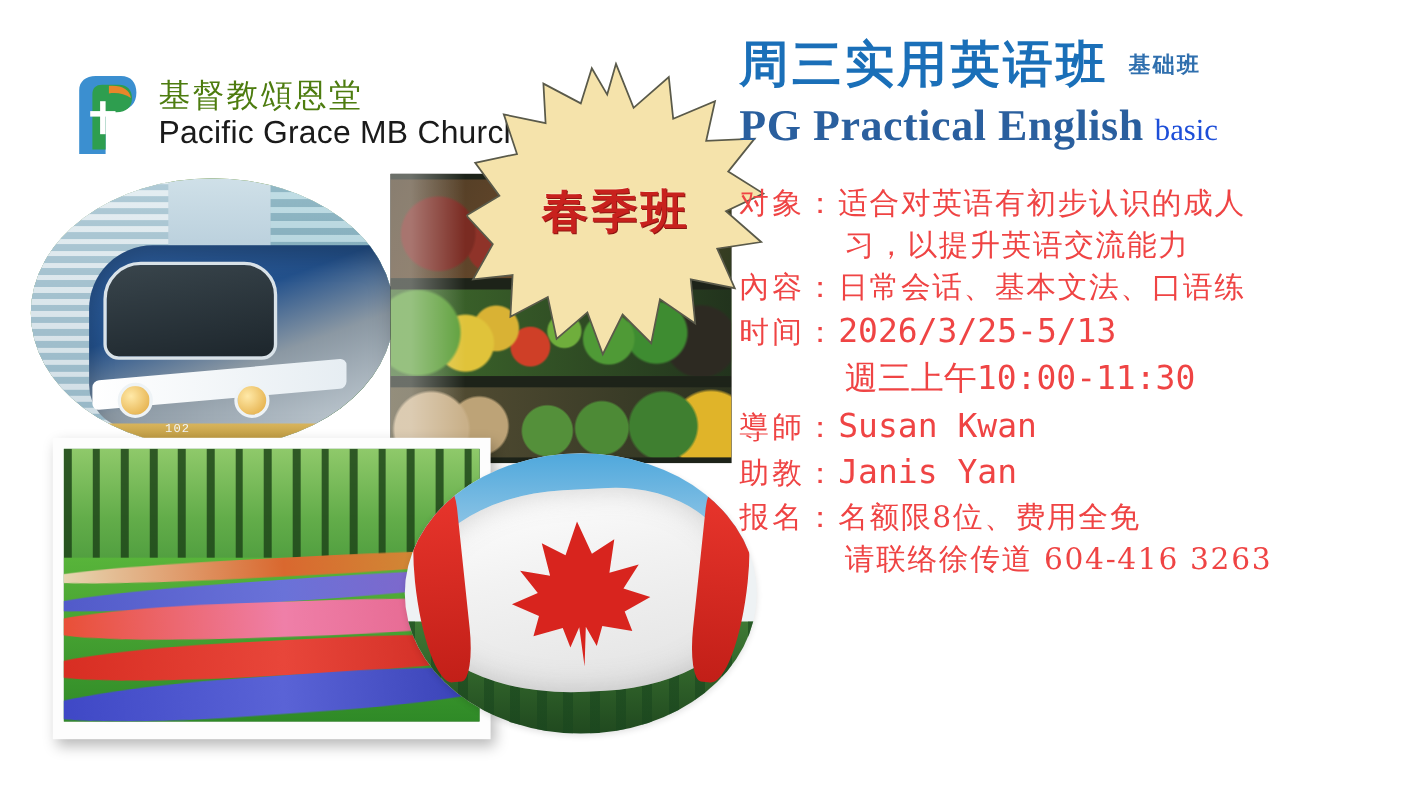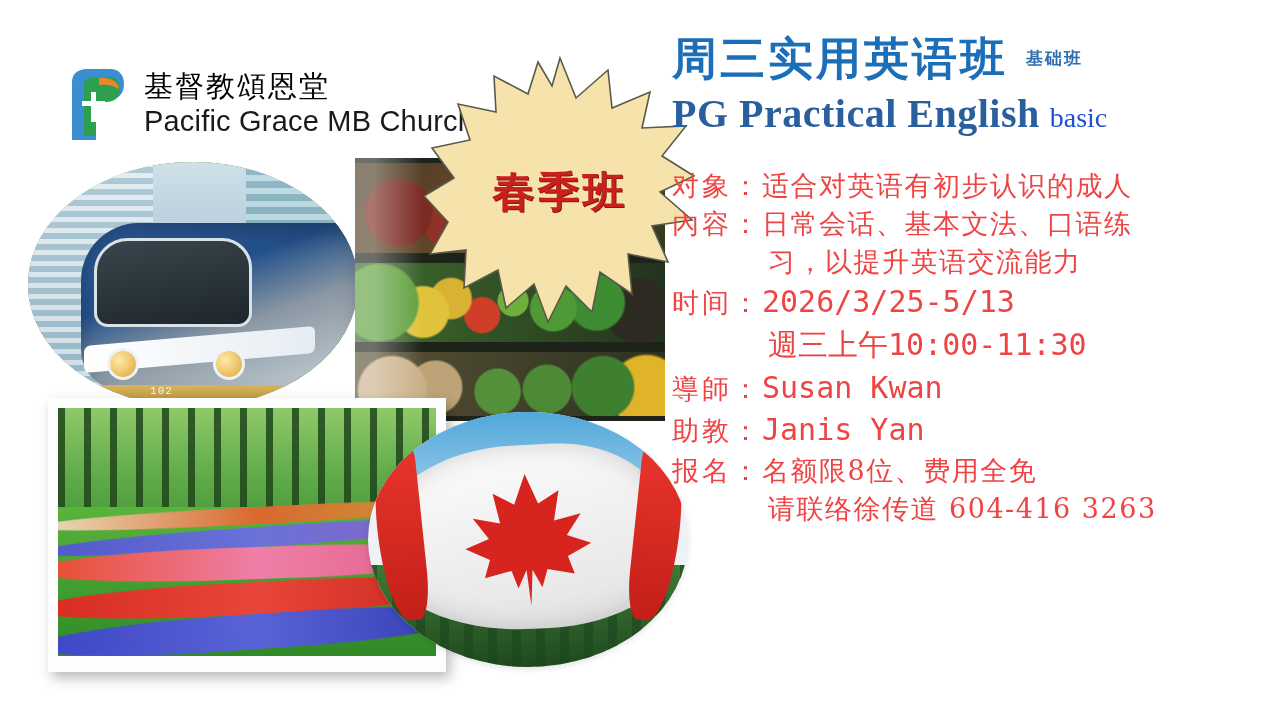--- a/index.html
+++ b/index.html
@@ -33,21 +33,21 @@
   }
   #logo-text {
     display: flex;
     flex-direction: column;
     justify-content: center;
     line-height: 1.0;
   }
   .logo-cn {
     font-size: 29px;
     letter-spacing: 2px;
-    color: #000000;
+    color: #4d7c0f;
     font-family: "DejaVu Sans", "Liberation Sans", sans-serif;
     font-weight: 500;
     white-space: nowrap;
   }
   .logo-en {
     font-size: 29px;
     color: #1a1a1a;
     font-family: "Liberation Sans", sans-serif;
     font-weight: 400;
     letter-spacing: .2px;
@@ -310,21 +310,21 @@
   .title-main {
     font-family: "DejaVu Serif", "Liberation Serif", serif;
     font-size: 45px;
     font-weight: 700;
     color: #1a6fb8;
     letter-spacing: 3px;
     line-height: 1.1;
   }
   .title-sub-cn {
     font-family: "DejaVu Serif", "Liberation Serif", serif;
-    font-size: 17px;
+    font-size: 20px;
     font-weight: 700;
     color: #2f6fae;
     letter-spacing: 2px;
   }
   #title-en {
     display: flex;
     align-items: baseline;
     gap: 10px;
     margin-top: 6px;
     white-space: nowrap;
@@ -452,22 +452,22 @@
     </div>
 
     <div id="title-en">
       <span class="title-en-main">PG Practical English</span>
       <span class="title-en-sub">basic</span>
     </div>
 
     <div id="details">
 
     <div class="detail-row"><span class="lbl">对象：</span><span class="">适合对英语有初步认识的成人</span></div>
+        <div class="detail-row indent"><span class="">习，以提升英语交流能力</span></div>
         <div class="detail-row"><span class="lbl">內容：</span><span class="">日常会话、基本文法、口语练</span></div>
-        <div class="detail-row indent"><span class="">习，以提升英语交流能力</span></div>
         <div class="detail-row"><span class="lbl">时间：</span><span class="val-mono">2026/3/25-5/13</span></div>
         <div class="detail-row indent"><span class="val-mono">週三上午10:00-11:30</span></div>
         <div class="detail-row"><span class="lbl">導師：</span><span class="val-mono">Susan Kwan</span></div>
         <div class="detail-row"><span class="lbl">助教：</span><span class="val-mono">Janis Yan</span></div>
         <div class="detail-row"><span class="lbl">报名：</span><span class="">名额限8位、费用全免</span></div>
         <div class="detail-row indent"><span class="">请联络徐传道 604-416 3263</span></div>
       </div>
 
   </div>
 </div>

